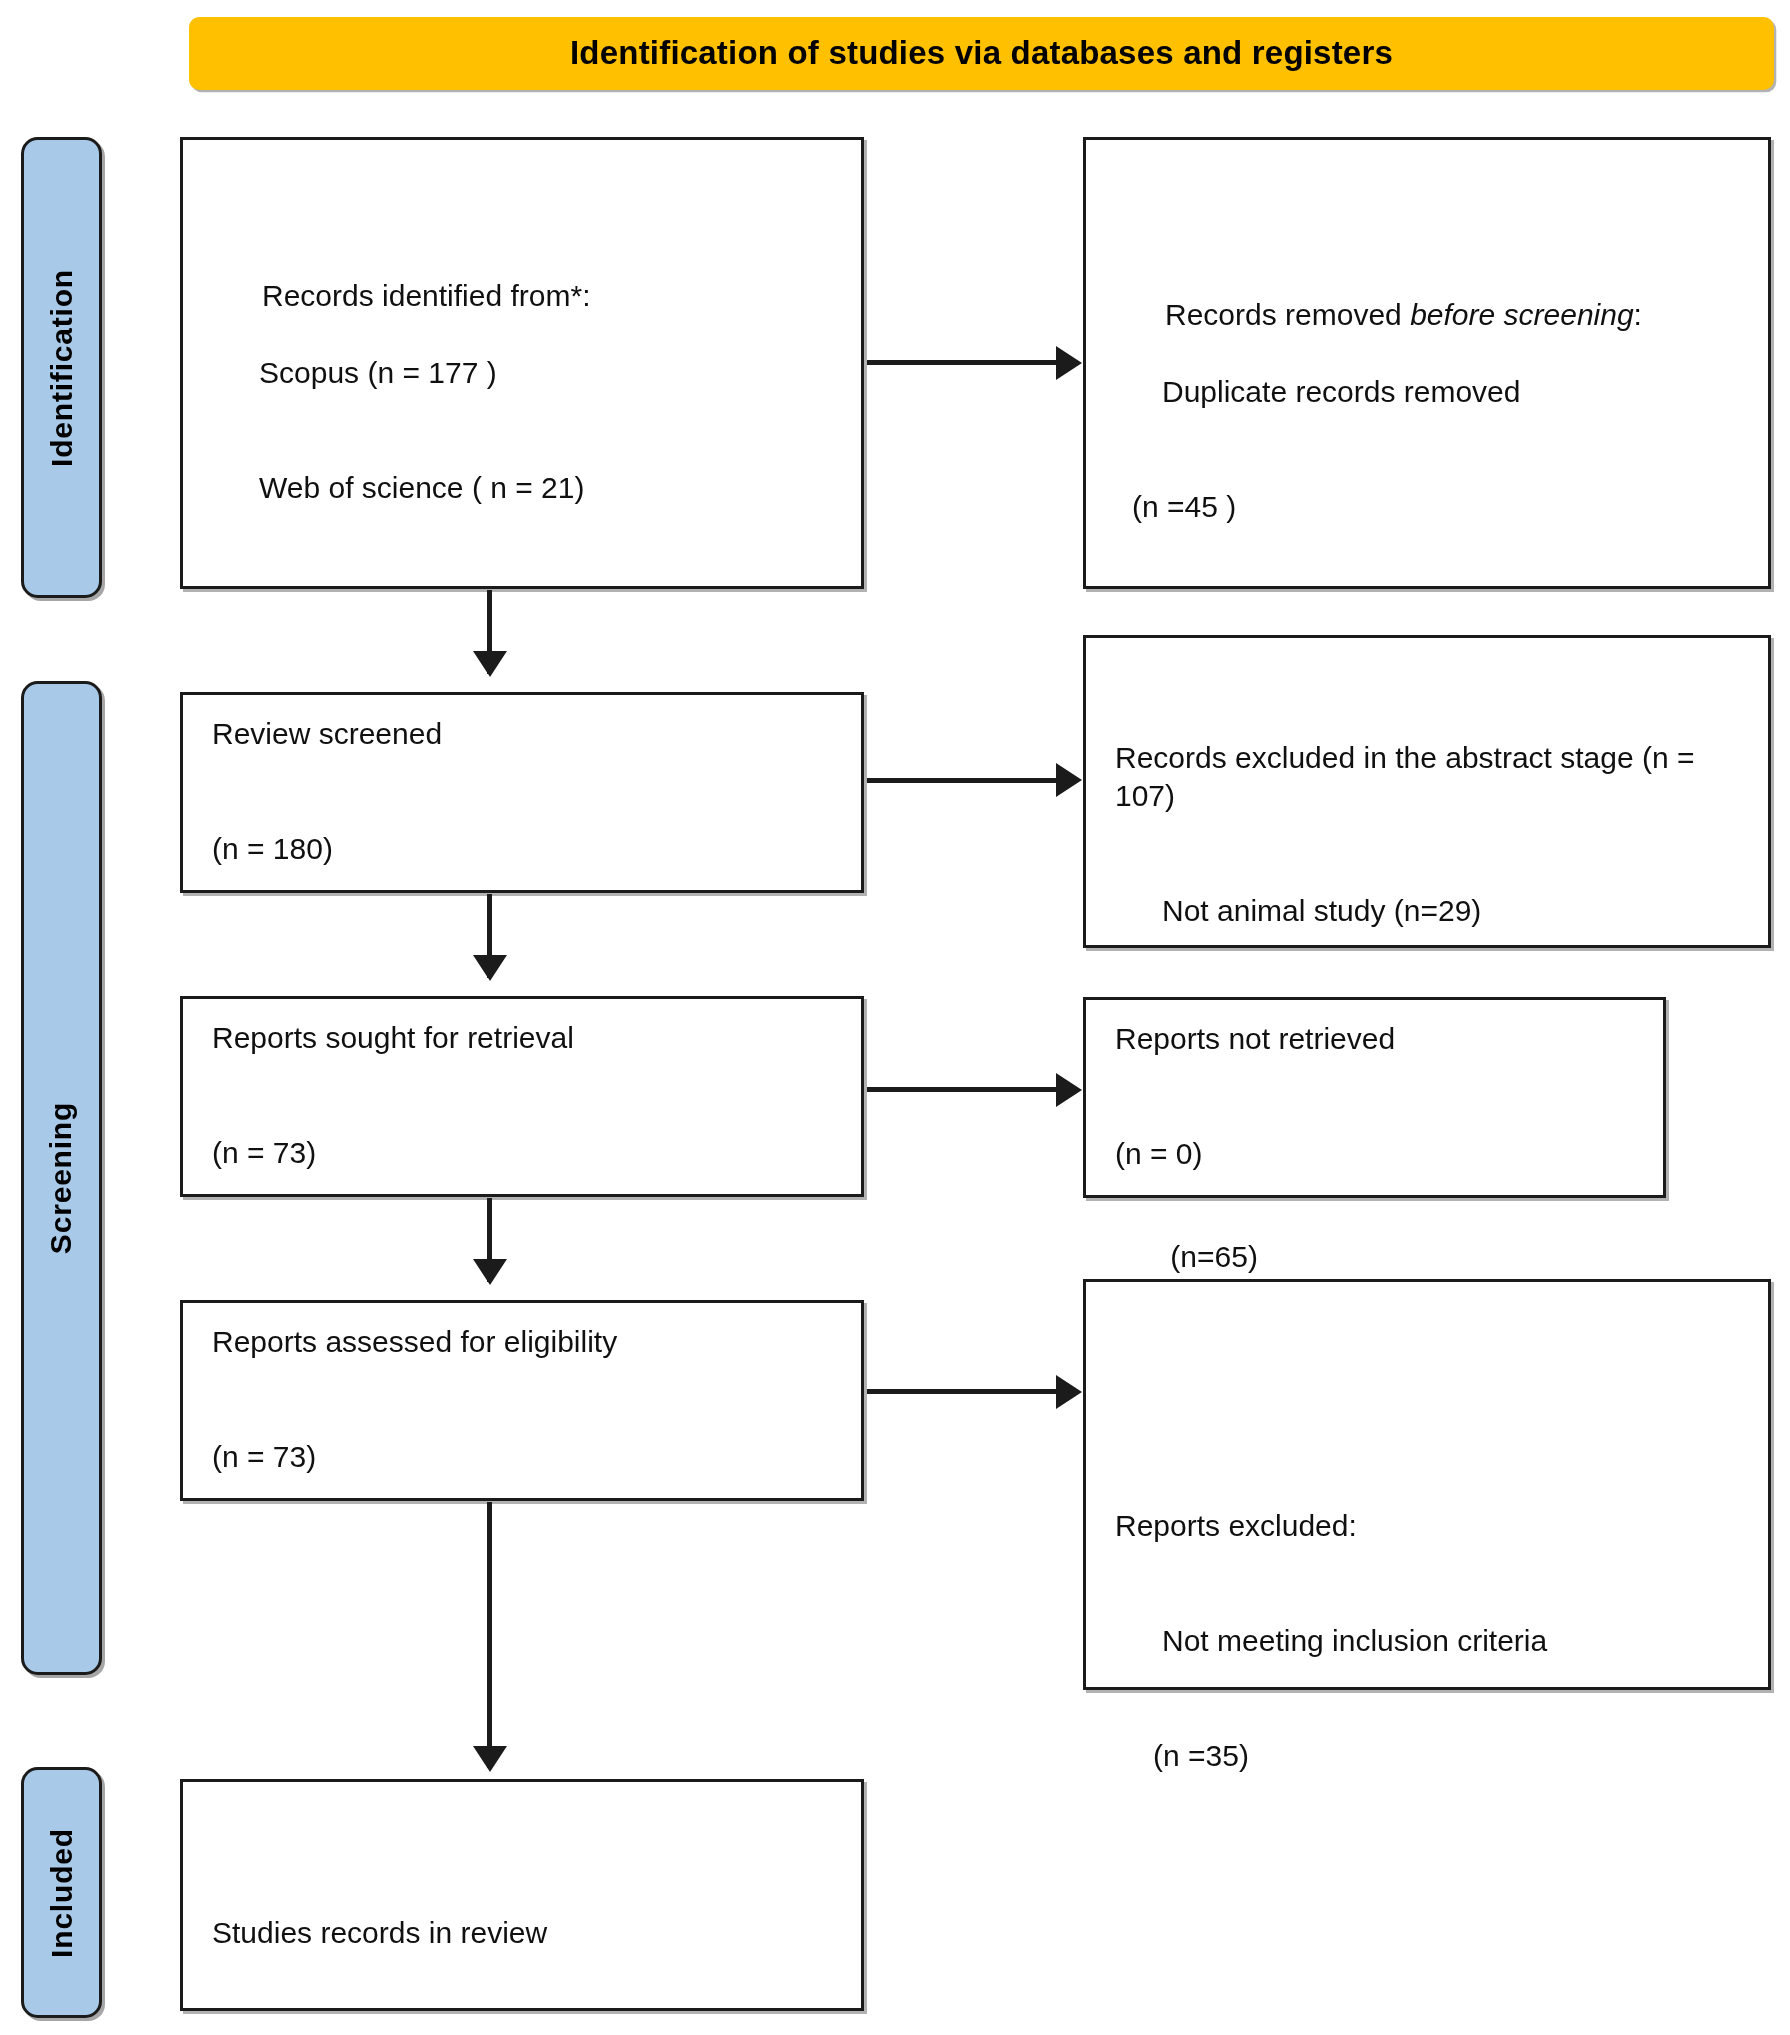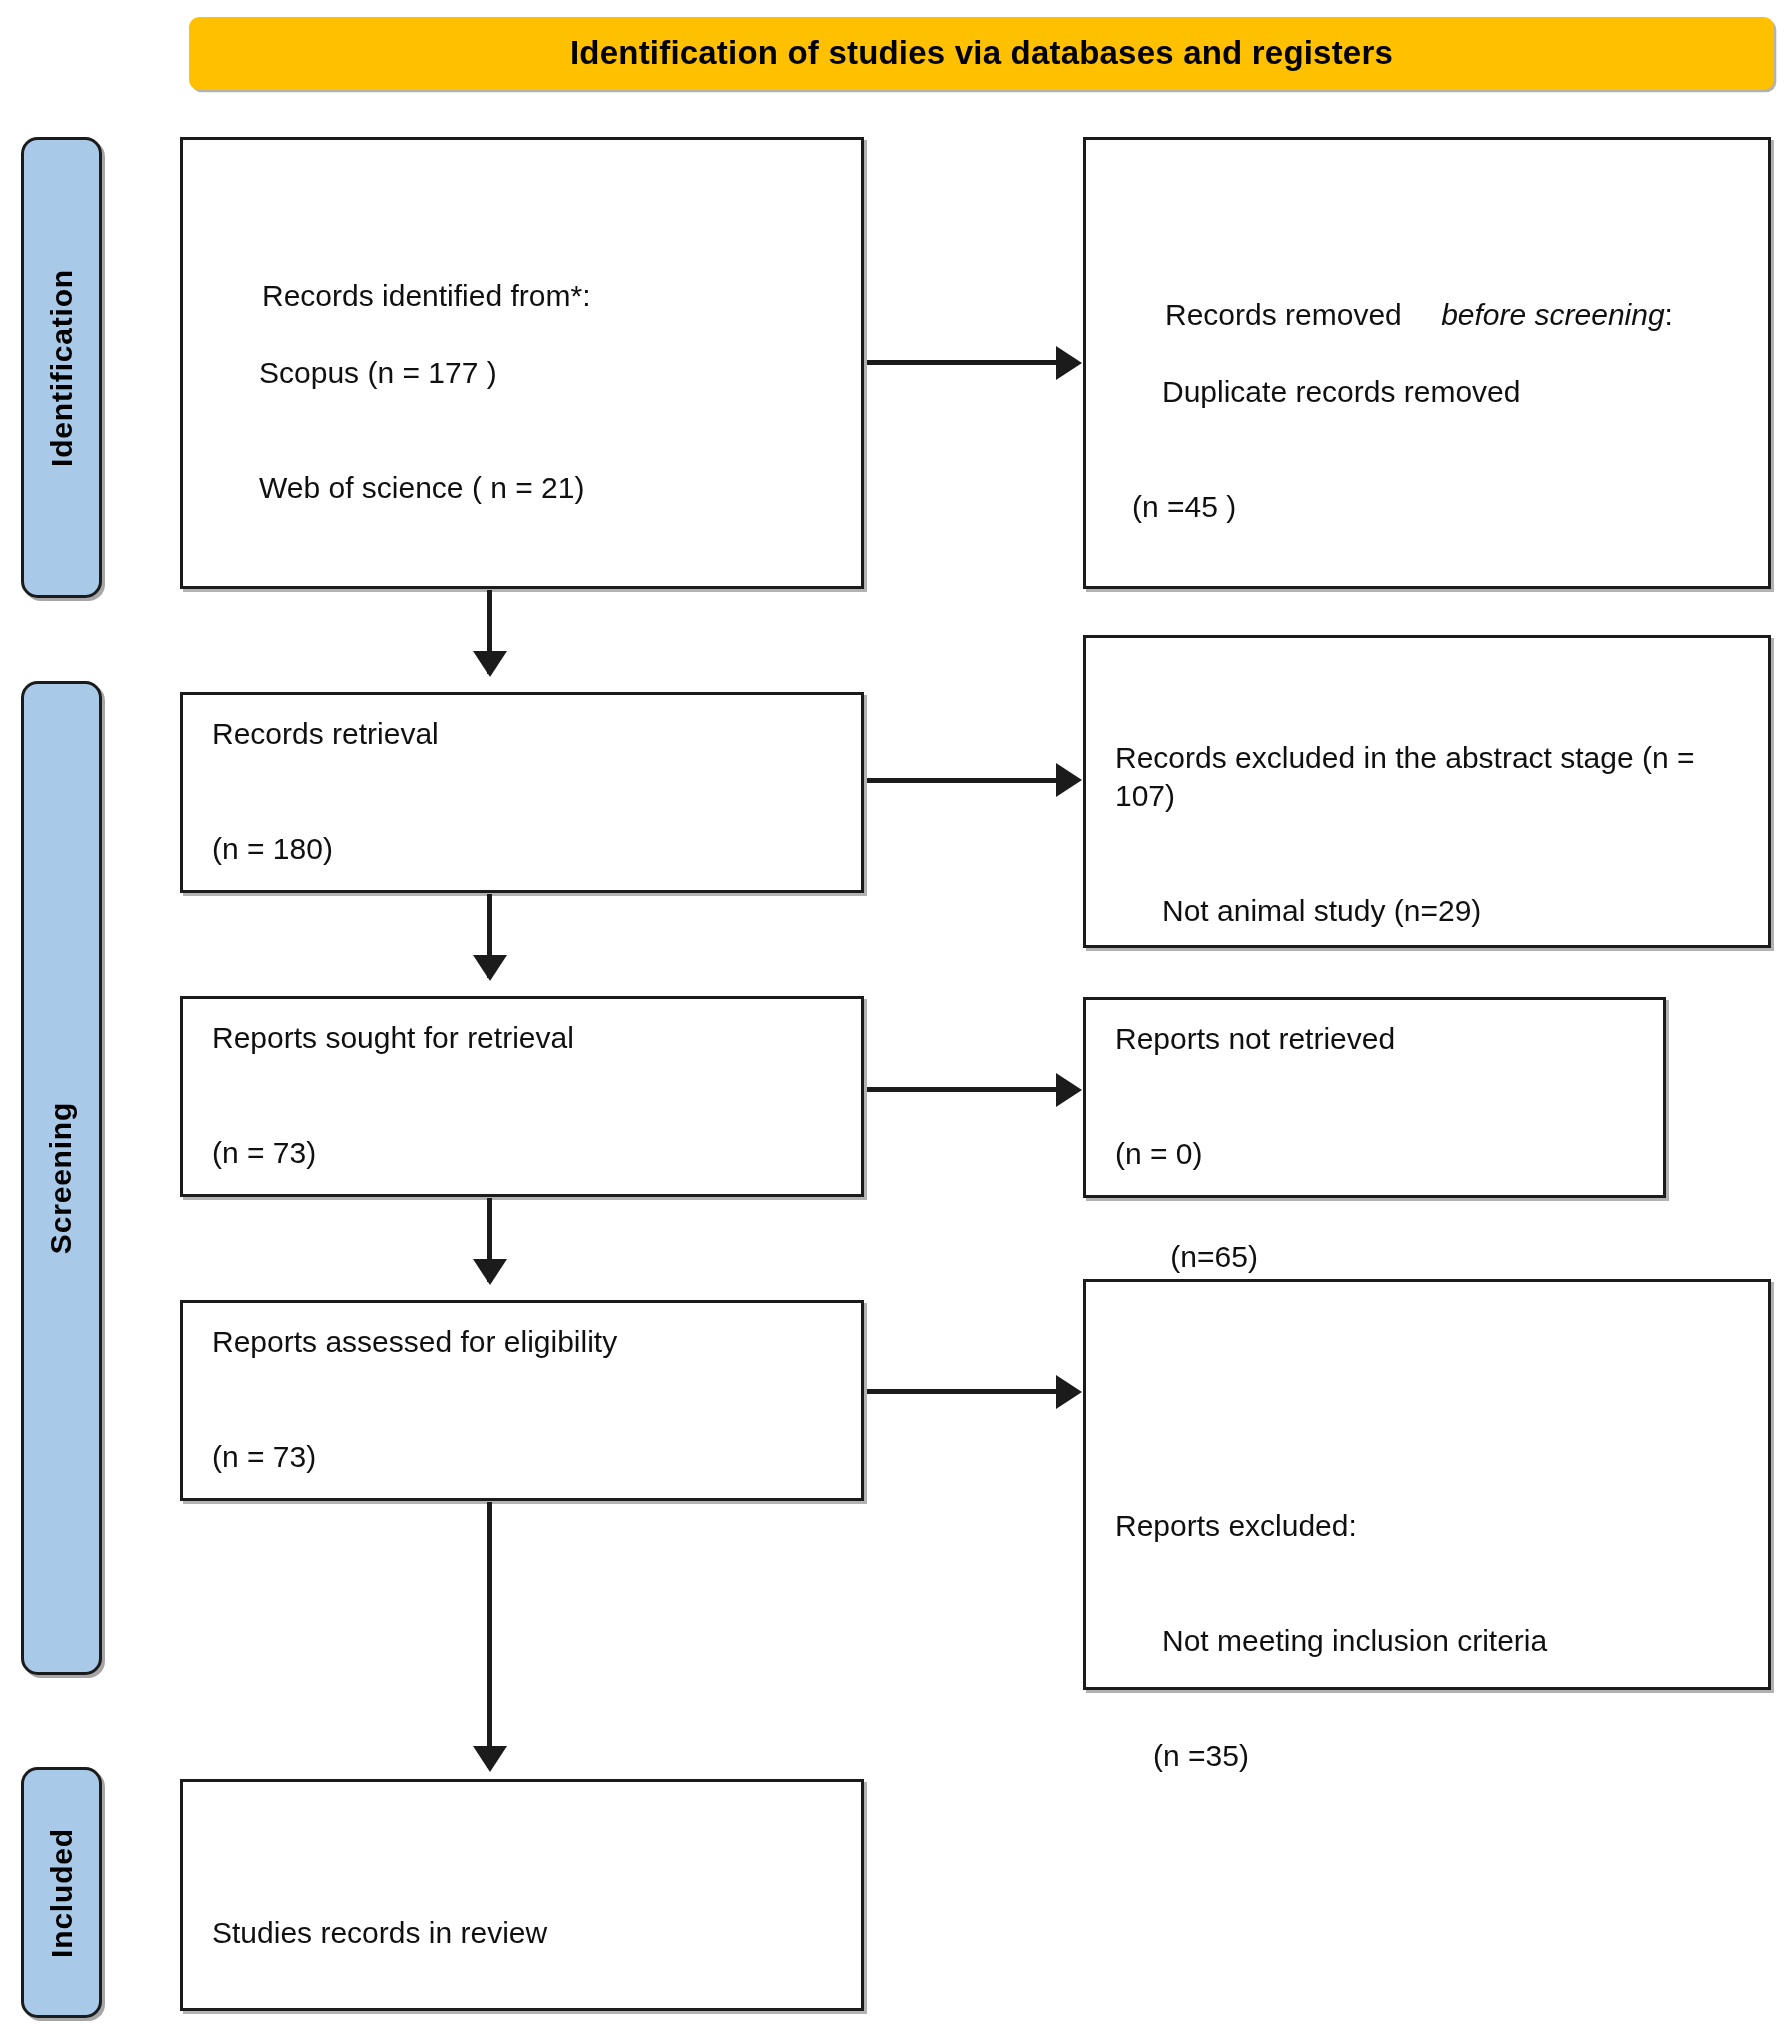--- a/index.html
+++ b/index.html
@@ -79,21 +79,21 @@
     line-height: 1.28;
     color: #101010;
     white-space: pre-wrap;
   }
   .flow-box .box-text.v-center {
     top: 50%;
     transform: translateY(-50%);
   }
   .indent-1 { padding-left: 47px; display: block; }
   .indent-half { padding-left: 38px; display: block; }
-  .ital { font-style: italic; margin-left: 31px; }
+  .ital { font-style: italic; }
 
   
   .v-line {
     position: absolute;
     width: 5.3px;
     background: #1b1b1b;
   }
   .h-line {
     position: absolute;
     height: 5.3px;
@@ -154,21 +154,21 @@
   </div>
 
   <div class="h-line" style="left:867px; top:360px; width:192px;"></div>
   <div class="arrow-right" style="left:1056px; top:346px;"></div>
 
   <div class="v-line" style="left:487px; top:590px; height:84px;"></div>
   <div class="arrow-down" style="left:473px; top:651px;"></div>
 
   <div class="flow-box" style="left:180px; top:692px; width:684px; height:201px;">
     <div class="box-text v-center">
-      <span style="display:block;">Records retrieval</span>
+      <span style="display:block;">Review screened</span>
       <span style="display:block;">(n = 180)</span>
     </div>
   </div>
 
   <div class="flow-box" style="left:1083px; top:635px; width:688px; height:313px;">
     <div class="box-text" style="top:24px;">
       <span style="display:block;">Records excluded in the abstract stage (n = 107)</span>
       <span class="indent-1">Not animal study (n=29)</span>
       <span class="indent-1">Review (n=13)</span>
       <span class="indent-1">Not meeting inclusion criteria</span>

